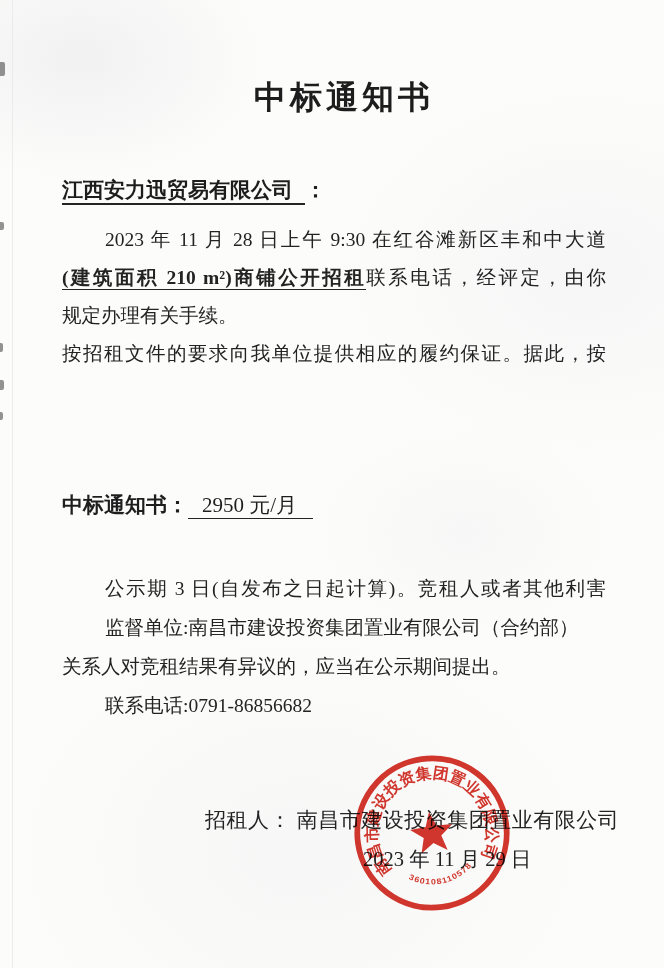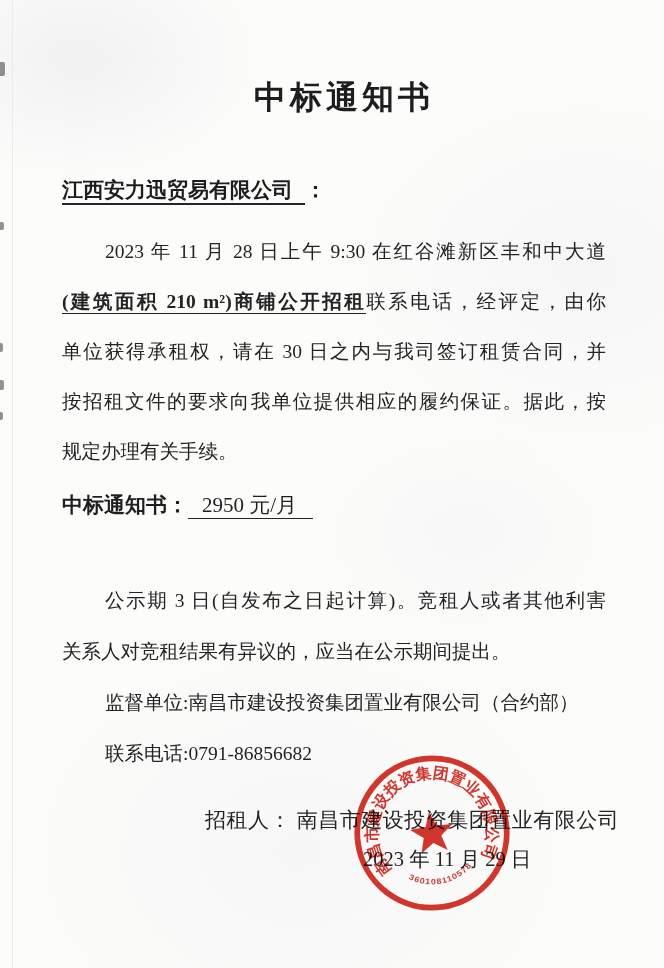--- a/index.html
+++ b/index.html
@@ -38,21 +38,21 @@
     font-size: 21px; font-weight: 700; color: #1d1d1d; text-align: center;
   }
   .addressee .name {
     border-bottom: 2px solid #242424; padding-right: 12px; padding-bottom: 1px;
   }
   .body-para {
     position: absolute; left: 62px; width: 544px;
     font-size: 19.5px; color: #232323;
   }
   .para-main { top: 222px; }
-  .body-line { height: 38px; line-height: 36px; text-align: justify; text-align-last: justify; margin-top: 12px; }
+  .body-line { height: 38px; line-height: 36px; text-align: justify; text-align-last: justify; }
   .body-line.no-just { text-align-last: left; }
   .body-line.indent { text-indent: 43px; }
   .emph {
     font-weight: 700;
     border-bottom: 1.6px solid #242424;
     padding-bottom: 1px;
   }
   .result-line {
     position: absolute; top: 490px; left: 62px;
     font-size: 21px; line-height: 30px; color: #1e1e1e;
@@ -98,33 +98,32 @@
 
   <div class="title">中标通知书</div>
 
   <div class="addressee">
     <span class="name">江西安力迅贸易有限公司</span><span>：</span>
   </div>
 
   <div class="body-para para-main">
     <div class="body-line indent">2023 年 11 月 28 日上午 9:30 在红谷滩新区丰和中大道</div>
     <div class="body-line"><span class="emph">(建筑面积 210 m²)商铺公开招租</span><span>联系电话，经评定，由你</span></div>
-    <div class="body-line">单位获得承租权，请在 30 日之内与我司签订租赁合同，并</div>
+    <div class="body-line no-just">规定办理有关手续。</div>
     <div class="body-line">按招租文件的要求向我单位提供相应的履约保证。据此，按</div>
-    <div class="body-line no-just">规定办理有关手续。</div>
   </div>
 
   <div class="result-line">
     <span class="label">中标通知书：</span><span class="value">2950 元/月</span>
   </div>
 
   <div class="body-para para-notice">
     <div class="body-line indent">公示期 3 日(自发布之日起计算)。竞租人或者其他利害</div>
+    <div class="body-line no-just indent">监督单位:南昌市建设投资集团置业有限公司（合约部）</div>
     <div class="body-line no-just">关系人对竞租结果有异议的，应当在公示期间提出。</div>
-    <div class="body-line no-just indent">监督单位:南昌市建设投资集团置业有限公司（合约部）</div>
     <div class="body-line no-just indent">联系电话:0791-86856682</div>
   </div>
 
   <div class="sig-lessor">招租人： 南昌市建设投资集团置业有限公司</div>
   <div class="sig-date">2023 年 11 月 29 日</div>
 
   <svg class="seal" viewBox="0 0 200 200">
     <circle cx="100" cy="100" r="90" fill="none" stroke-width="7" stroke="#d2261c"></circle>
     <path id="sealArcTop" d="M 45.9,137.9 A 66,66 0 1 1 154.1,137.9" fill="none"></path>
     <path id="sealArcBottom" d="M 60.1,147.5 A 62,62 0 0 0 139.9,147.5" fill="none"></path>

